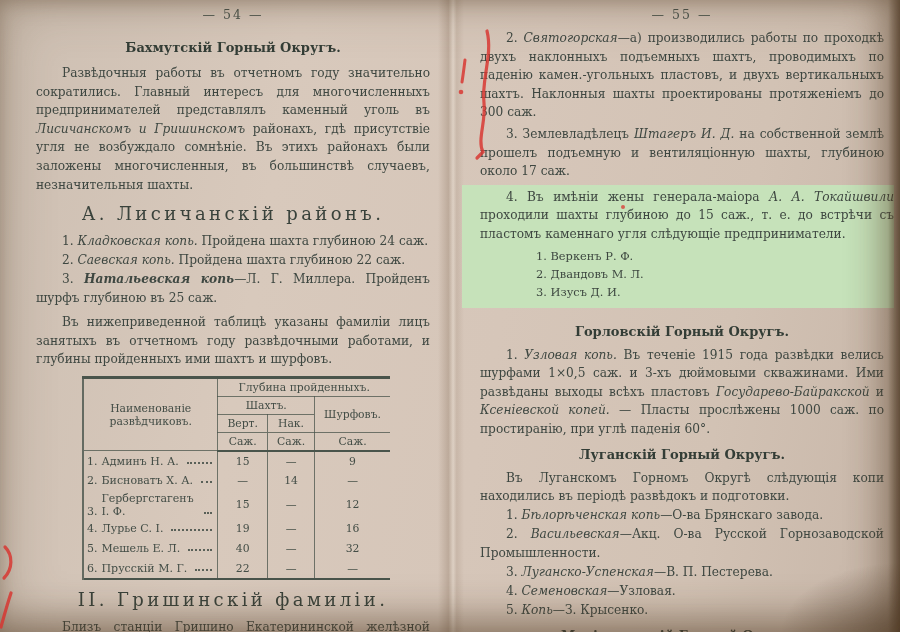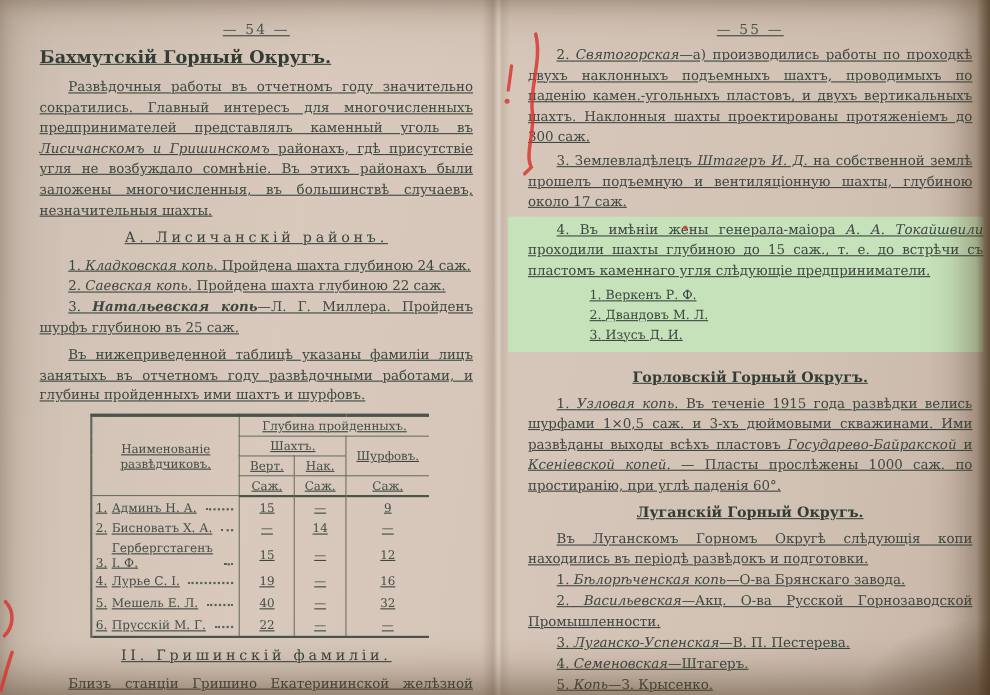--- a/index.html
+++ b/index.html
@@ -13,27 +13,27 @@
   }
   .vignette { position:absolute; inset:0; pointer-events:none; z-index:6;
     box-shadow:inset 0 0 55px rgba(95,72,50,.33), inset -16px -12px 34px rgba(78,54,32,.42), inset 0 4px 14px rgba(95,72,50,.18); }
   .edge-right { position:absolute; top:0; right:0; width:12px; height:100%; z-index:5; pointer-events:none;
     background:linear-gradient(to right, rgba(58,38,20,0), rgba(58,38,20,.6)); }
   .corner-br { position:absolute; right:0; bottom:0; width:120px; height:70px; z-index:5; pointer-events:none;
     background:radial-gradient(ellipse at 100% 100%, rgba(58,38,20,.55), rgba(58,38,20,0) 70%); }
   .gutter { position:absolute; left:438px; top:0; width:26px; height:100%; z-index:1; pointer-events:none;
     background:linear-gradient(to right, rgba(116,90,68,0) 0%, rgba(116,90,68,.26) 40%, rgba(255,255,245,.16) 58%, rgba(116,90,68,.14) 72%, rgba(116,90,68,0) 100%); }
 
-  .page { position:absolute; top:12px; height:472px; z-index:2;text-decoration:underline; }
+  .page { position:absolute; top:0; height:472px; z-index:2; }
   .page-left  { left:0;    width:446px; padding:7px 16px 0 36px; }
   .page-right { left:456px; width:444px; padding:7px 16px 0 24px; }
 
   .pageno { text-align:center; font-size:12.5px; letter-spacing:2px; color:#49534c; margin-bottom:7px; }
-  .chapter { font-weight:bold; font-size:16px; color:#333d36; margin:8px 0 9px; }
-  .section-heading { text-align:center; font-size:13px; letter-spacing:3.4px; color:#39423b; margin:9px 0 8px; white-space:nowrap; }
+  .chapter { text-align:center; font-weight:bold; font-size:13px; color:#333d36; margin:18px 0 9px; }
+  .section-heading { text-align:center; font-size:18px; letter-spacing:3.4px; color:#39423b; margin:9px 0 8px; white-space:nowrap; }
   .okrug-heading { text-align:center; font-weight:bold; font-size:13px; color:#333d36; margin:8px 0 7px; }
 
   p { font-size:12.2px; line-height:18.6px; text-align:justify; color:#3e4741; }
   .indent { text-indent:26px; }
   i { font-style:italic; }
   .bold-i { font-style:italic; font-weight:bold; }
   .mine-item { font-size:12.2px; line-height:19px; text-align:justify; }
   .mine-item .mnum { padding-left:26px; }
 
   
@@ -205,21 +205,21 @@
 
     <p class="indent"><span>1. </span><i>Узловая копь.</i><span> Въ теченіе 1915 года развѣдки велись шурфами 1×0,5 саж. и 3-хъ дюймовыми скважинами. Ими развѣданы выходы всѣхъ пластовъ </span><i>Государево-Байракской</i><span> и </span><i>Ксеніевской копей.</i><span> — Пласты прослѣжены 1000 саж. по простиранію, при углѣ паденія 60°.</span></p>
 
     <div class="okrug-heading">Луганскій Горный Округъ.</div>
 
     <p class="indent">Въ Луганскомъ Горномъ Округѣ слѣдующія копи находились въ періодѣ развѣдокъ и подготовки.</p>
 
     <div class="mine-item"><span class="mnum">1.</span> <i>Бѣлорѣченская копь</i><span>—О-ва Брянскаго завода.</span></div>
     <div class="mine-item"><span class="mnum">2.</span> <i>Васильевская</i><span>—Акц. О-ва Русской Горнозаводской Промышленности.</span></div>
     <div class="mine-item"><span class="mnum">3.</span> <i>Луганско-Успенская</i><span>—В. П. Пестерева.</span></div>
-    <div class="mine-item"><span class="mnum">4.</span> <i>Семеновская</i><span>—Штагеръ.</span></div>
+    <div class="mine-item"><span class="mnum">4.</span> <i>Семеновская</i><span>—Узловая.</span></div>
     <div class="mine-item"><span class="mnum">5.</span> <i>Копь</i><span>—З. Крысенко.</span></div>
 
     <div class="okrug-heading">Маріупольскій Горный Округъ.</div>
 
   </div>
 
   <svg class="ink-overlay" width="900" height="632" viewBox="0 0 900 632">
     <g stroke="#d9342f" stroke-width="3.2" fill="none" stroke-linecap="round" opacity="0.82">
       <path d="M 487 31 C 493 55, 481 80, 484 103 C 486 122, 477 140, 483 152 L 477 158"></path>
       <path d="M 465 60 C 464 68, 463 76, 462 82" stroke-width="3"></path>

